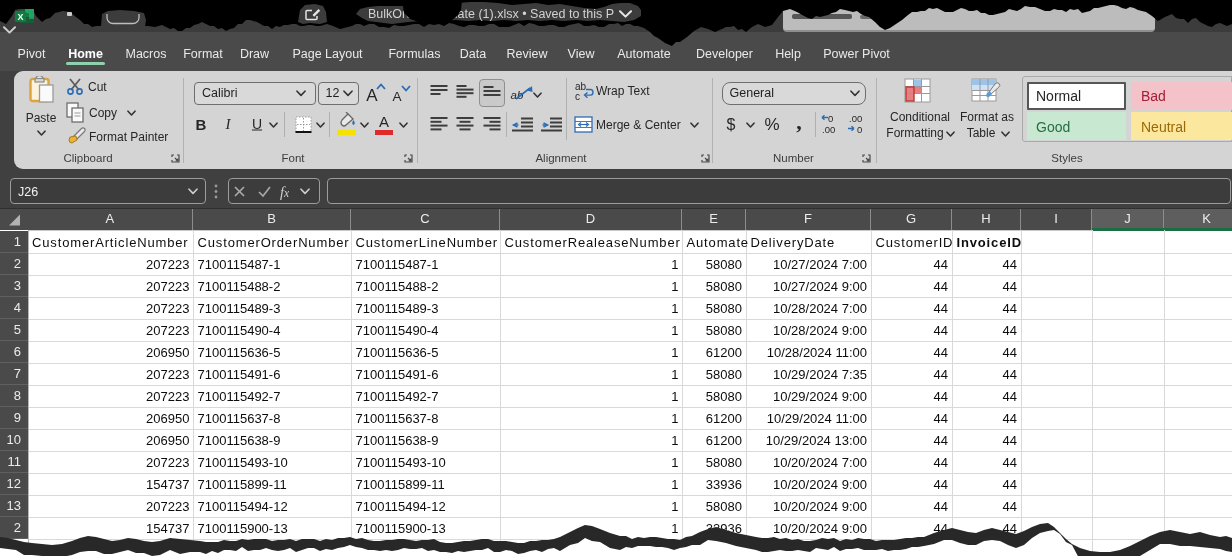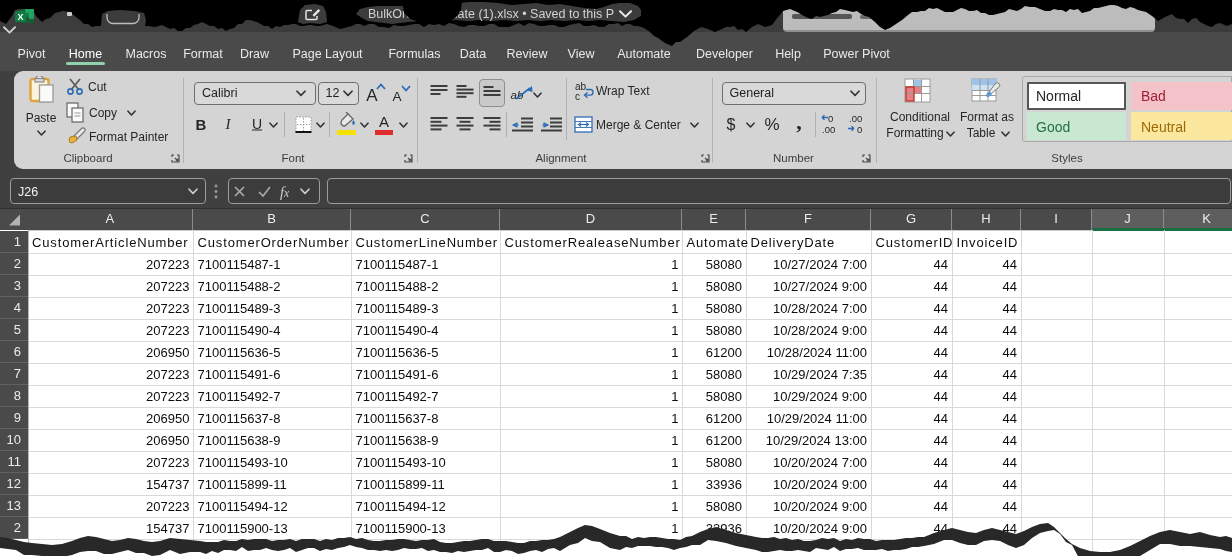--- a/index.html
+++ b/index.html
@@ -1,21 +1,21 @@
 <!DOCTYPE html>
 <html><head><meta charset="utf-8"><title>s</title><style>
 html,body{margin:0;padding:0;background:#000;}
 #stage{position:relative;width:1232px;height:556px;overflow:hidden;background:#000;
   font-family:"Liberation Sans",sans-serif;}
 #stage *{position:absolute;box-sizing:border-box;}
 
 .titleband{left:0;top:0;width:1232px;height:32px;background:#3c3c3c;}
 .tabband{left:0;top:32px;width:1232px;height:39px;background:#4a4a4a;}
 .tab{top:47px;transform:translateX(-50%);color:#e9e9e9;font-size:12.5px;line-height:14px;white-space:nowrap;}
-.tab.home{color:#fff;font-weight:normal;}
+.tab.home{color:#fff;font-weight:bold;}
 .homeline{left:66px;top:62px;width:39px;height:3px;background:#8fd1ad;border-radius:2px;}
 
 .sbox{left:783px;top:5px;width:372px;height:27px;background:#bcbcbc;border-radius:4px;border-bottom:2px solid #8f8f8f;}
 .titletxt{color:#d2d2d2;font-size:12.5px;line-height:14px;white-space:nowrap;}
 
 .ribwrap{left:0;top:71px;width:1232px;height:138px;background:#404040;}
 .ribbon{left:14px;top:71px;width:1218px;height:98px;background:#d4d4d4;border-radius:9px 0 0 9px;}
 .gsep{top:78px;width:1px;height:85px;background:#b2b2b2;}
 .glabel{top:151.5px;transform:translateX(-50%);color:#3d3d3d;font-size:11.5px;line-height:13px;white-space:nowrap;text-align:right;}
 .rtxt{color:#262626;font-size:12px;line-height:13px;white-space:nowrap;transform:translateY(-50%);}
@@ -240,21 +240,21 @@
 <rect x="1" y="1" width="17" height="15" fill="#fff" stroke="#2e6db5" stroke-width="1.3"></rect>
 <line x1="1" y1="5.5" x2="18" y2="5.5" stroke="#2e6db5" stroke-width="0.9"></line>
 <line x1="1" y1="11.5" x2="18" y2="11.5" stroke="#2e6db5" stroke-width="0.9"></line>
 <line x1="5.5" y1="8.5" x2="13.5" y2="8.5" stroke="#2e6db5" stroke-width="1.2"></line>
 <path d="M7,6.5 L4.5,8.5 L7,10.5 M12,6.5 L14.5,8.5 L12,10.5" fill="none" stroke="#2e6db5" stroke-width="1.2"></path>
 </svg>
   <div class="rtxt" style="left:596px;top:125px">Merge &amp; Center</div>
   <svg style="left:689.5px;top:122.2px" width="9" height="9">
       <polyline points="1,1.2 4.5,5.0 8.0,1.2" fill="none" stroke="#333" stroke-width="1.6" stroke-linecap="round" stroke-linejoin="round"></polyline>
     </svg>
-  <div class="combo" style="left:721.5px;top:81.5px;width:144px;">General</div>
+  <div class="combo" style="left:721.5px;top:81.5px;width:144px;border-radius:8px;">General</div>
   <svg style="left:850.0px;top:90.4px" width="10" height="10">
       <polyline points="1,1.2 5.0,5.4 9.0,1.2" fill="none" stroke="#333" stroke-width="1.6" stroke-linecap="round" stroke-linejoin="round"></polyline>
     </svg>
   <div class="rtxtc" style="left:731px;top:124px;font-size:16px;">$</div>
   <svg style="left:745.5px;top:122.2px" width="9" height="9">
       <polyline points="1,1.2 4.5,5.0 8.0,1.2" fill="none" stroke="#333" stroke-width="1.6" stroke-linecap="round" stroke-linejoin="round"></polyline>
     </svg>
   <div class="rtxtc" style="left:772px;top:124px;font-size:17px;">%</div>
   <div class="rtxtc" style="left:799px;top:121px;font-size:22px;font-weight:bold;font-family:'Liberation Serif',serif;">,</div>
   <div style="left:815px;top:112px;width:1px;height:25px;background:#b0b0b0;"></div>
@@ -393,21 +393,21 @@
     <div class="hl" style="top:495.0px"></div>
     <div class="hl" style="top:517.0px"></div>
     <div class="hl" style="top:539.0px"></div>
 <div class="ct" style="left:32.0px;top:242.0px;letter-spacing:0.85px;">CustomerArticleNumber</div>
 <div class="ct" style="left:197.5px;top:242.0px;letter-spacing:0.85px;">CustomerOrderNumber</div>
 <div class="ct" style="left:355.5px;top:242.0px;letter-spacing:0.85px;">CustomerLineNumber</div>
 <div class="ct" style="left:504.5px;top:242.0px;letter-spacing:0.85px;">CustomerRealeaseNumber</div>
 <div class="ct" style="left:686.5px;top:242.0px;letter-spacing:0.85px;">Automate</div>
 <div class="ct" style="left:750.5px;top:242.0px;letter-spacing:0.85px;">DeliveryDate</div>
 <div class="ct" style="left:875.5px;top:242.0px;letter-spacing:0.85px;">CustomerID</div>
-<div class="ct" style="left:956.5px;top:242.0px;letter-spacing:0.85px;">InvoiceID</div>
+<div class="ct" style="left:956.5px;top:242.0px;letter-spacing:0.85px;font-weight:bold;">InvoiceID</div>
 <div class="ct r" style="right:1042.5px;top:264.0px;">207223</div>
 <div class="ct" style="left:197.5px;top:264.0px;">7100115487-1</div>
 <div class="ct" style="left:355.5px;top:264.0px;">7100115487-1</div>
 <div class="ct r" style="right:553.5px;top:264.0px;">1</div>
 <div class="ct r" style="right:490.0px;top:264.0px;">58080</div>
 <div class="ct r" style="right:365.0px;top:264.0px;">10/27/2024 7:00</div>
 <div class="ct r" style="right:284.0px;top:264.0px;">44</div>
 <div class="ct r" style="right:215.0px;top:264.0px;">44</div>
 <div class="ct r" style="right:1042.5px;top:286.0px;">207223</div>
 <div class="ct" style="left:197.5px;top:286.0px;">7100115488-2</div>

